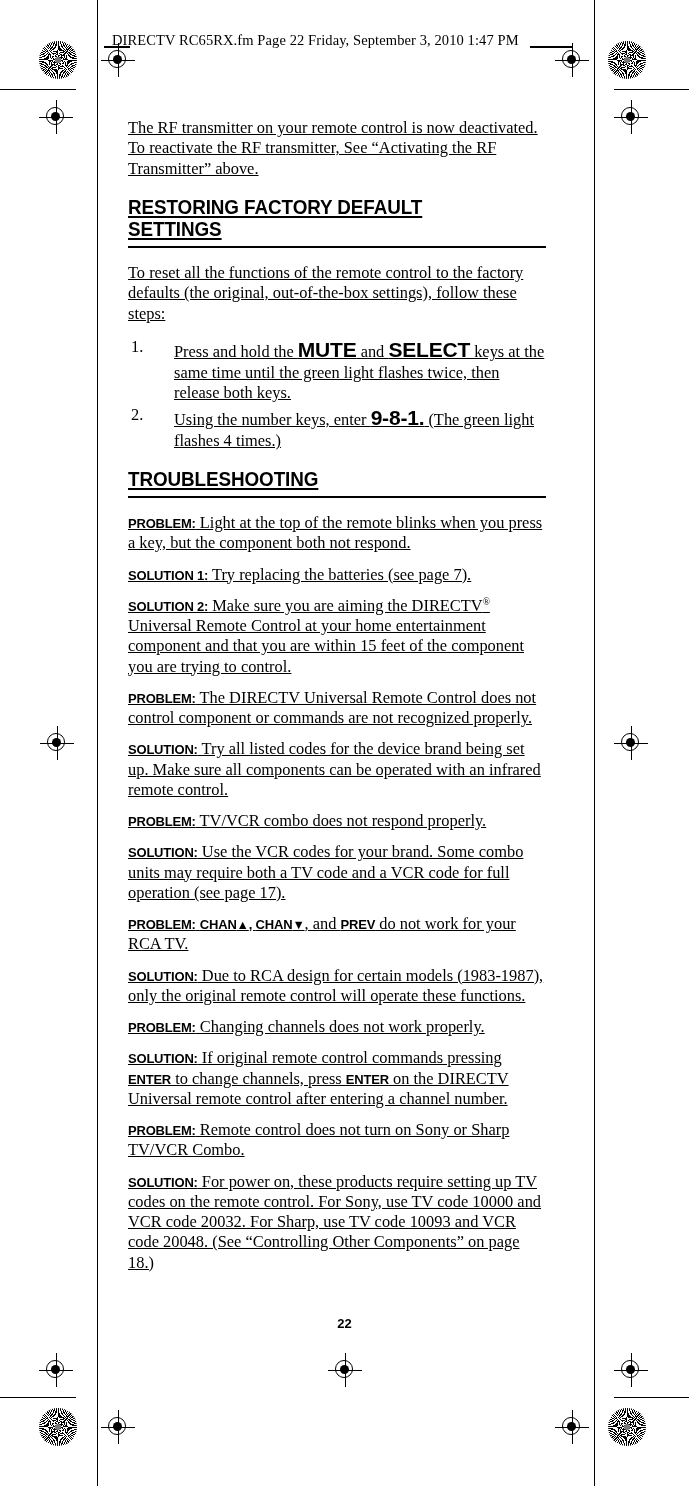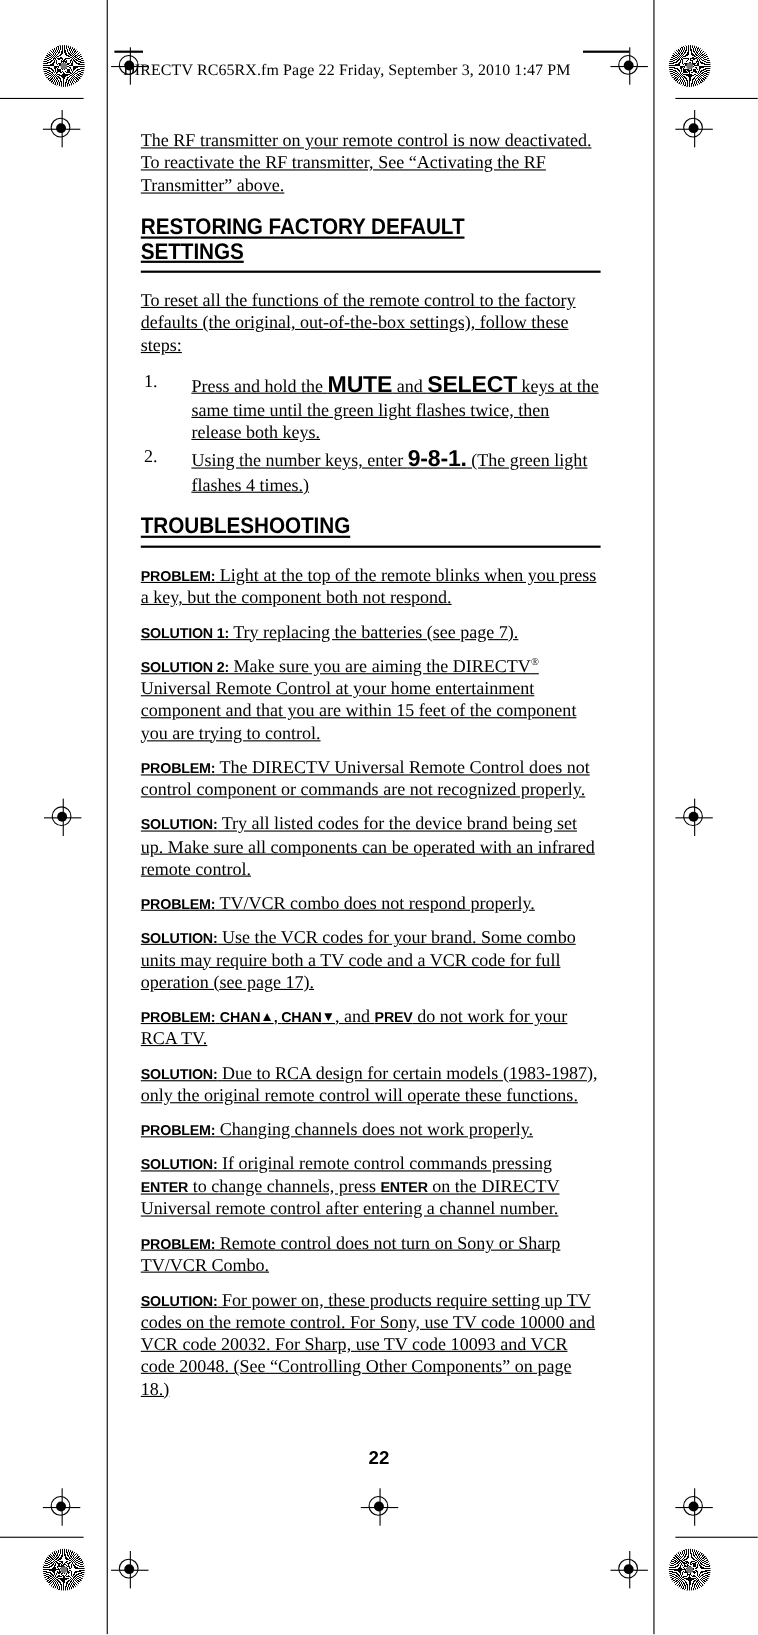--- a/index.html
+++ b/index.html
@@ -78,21 +78,21 @@
     width: 6px; height: 6px;
     margin: -3px 0 0 -3px;
     border-radius: 50%;
     background: #777;
   }
 
   
   .header-line {
     position: absolute;
     left: 112px;
-    top: 56px;
+    top: 32px;
     font-family: "Liberation Serif", "DejaVu Serif", serif;
     font-size: 14.5px;
     white-space: nowrap;
     letter-spacing: 0.1px;
   }
   .header-rule-left {
     position: absolute;
     left: 104px;
     top: 46px;
     width: 26px;
@@ -187,21 +187,21 @@
 
   
   .folio {
     position: absolute;
     left: 0;
     top: 1316px;
     width: 689px;
     text-align: center;
     font-family: "Liberation Sans Narrow", "Liberation Sans", "DejaVu Sans", sans-serif;
     font-weight: bold;
-    font-size: 17px;
+    font-size: 13px;
   }
 </style>
 </head>
 <body>
 
 <div class="page">
 
   <div class="trim-v" style="left:97px;"></div>
   <div class="trim-v" style="left:594px;"></div>
   <div class="trim-h" style="left:0px; top:89px; width:76px;"></div>

